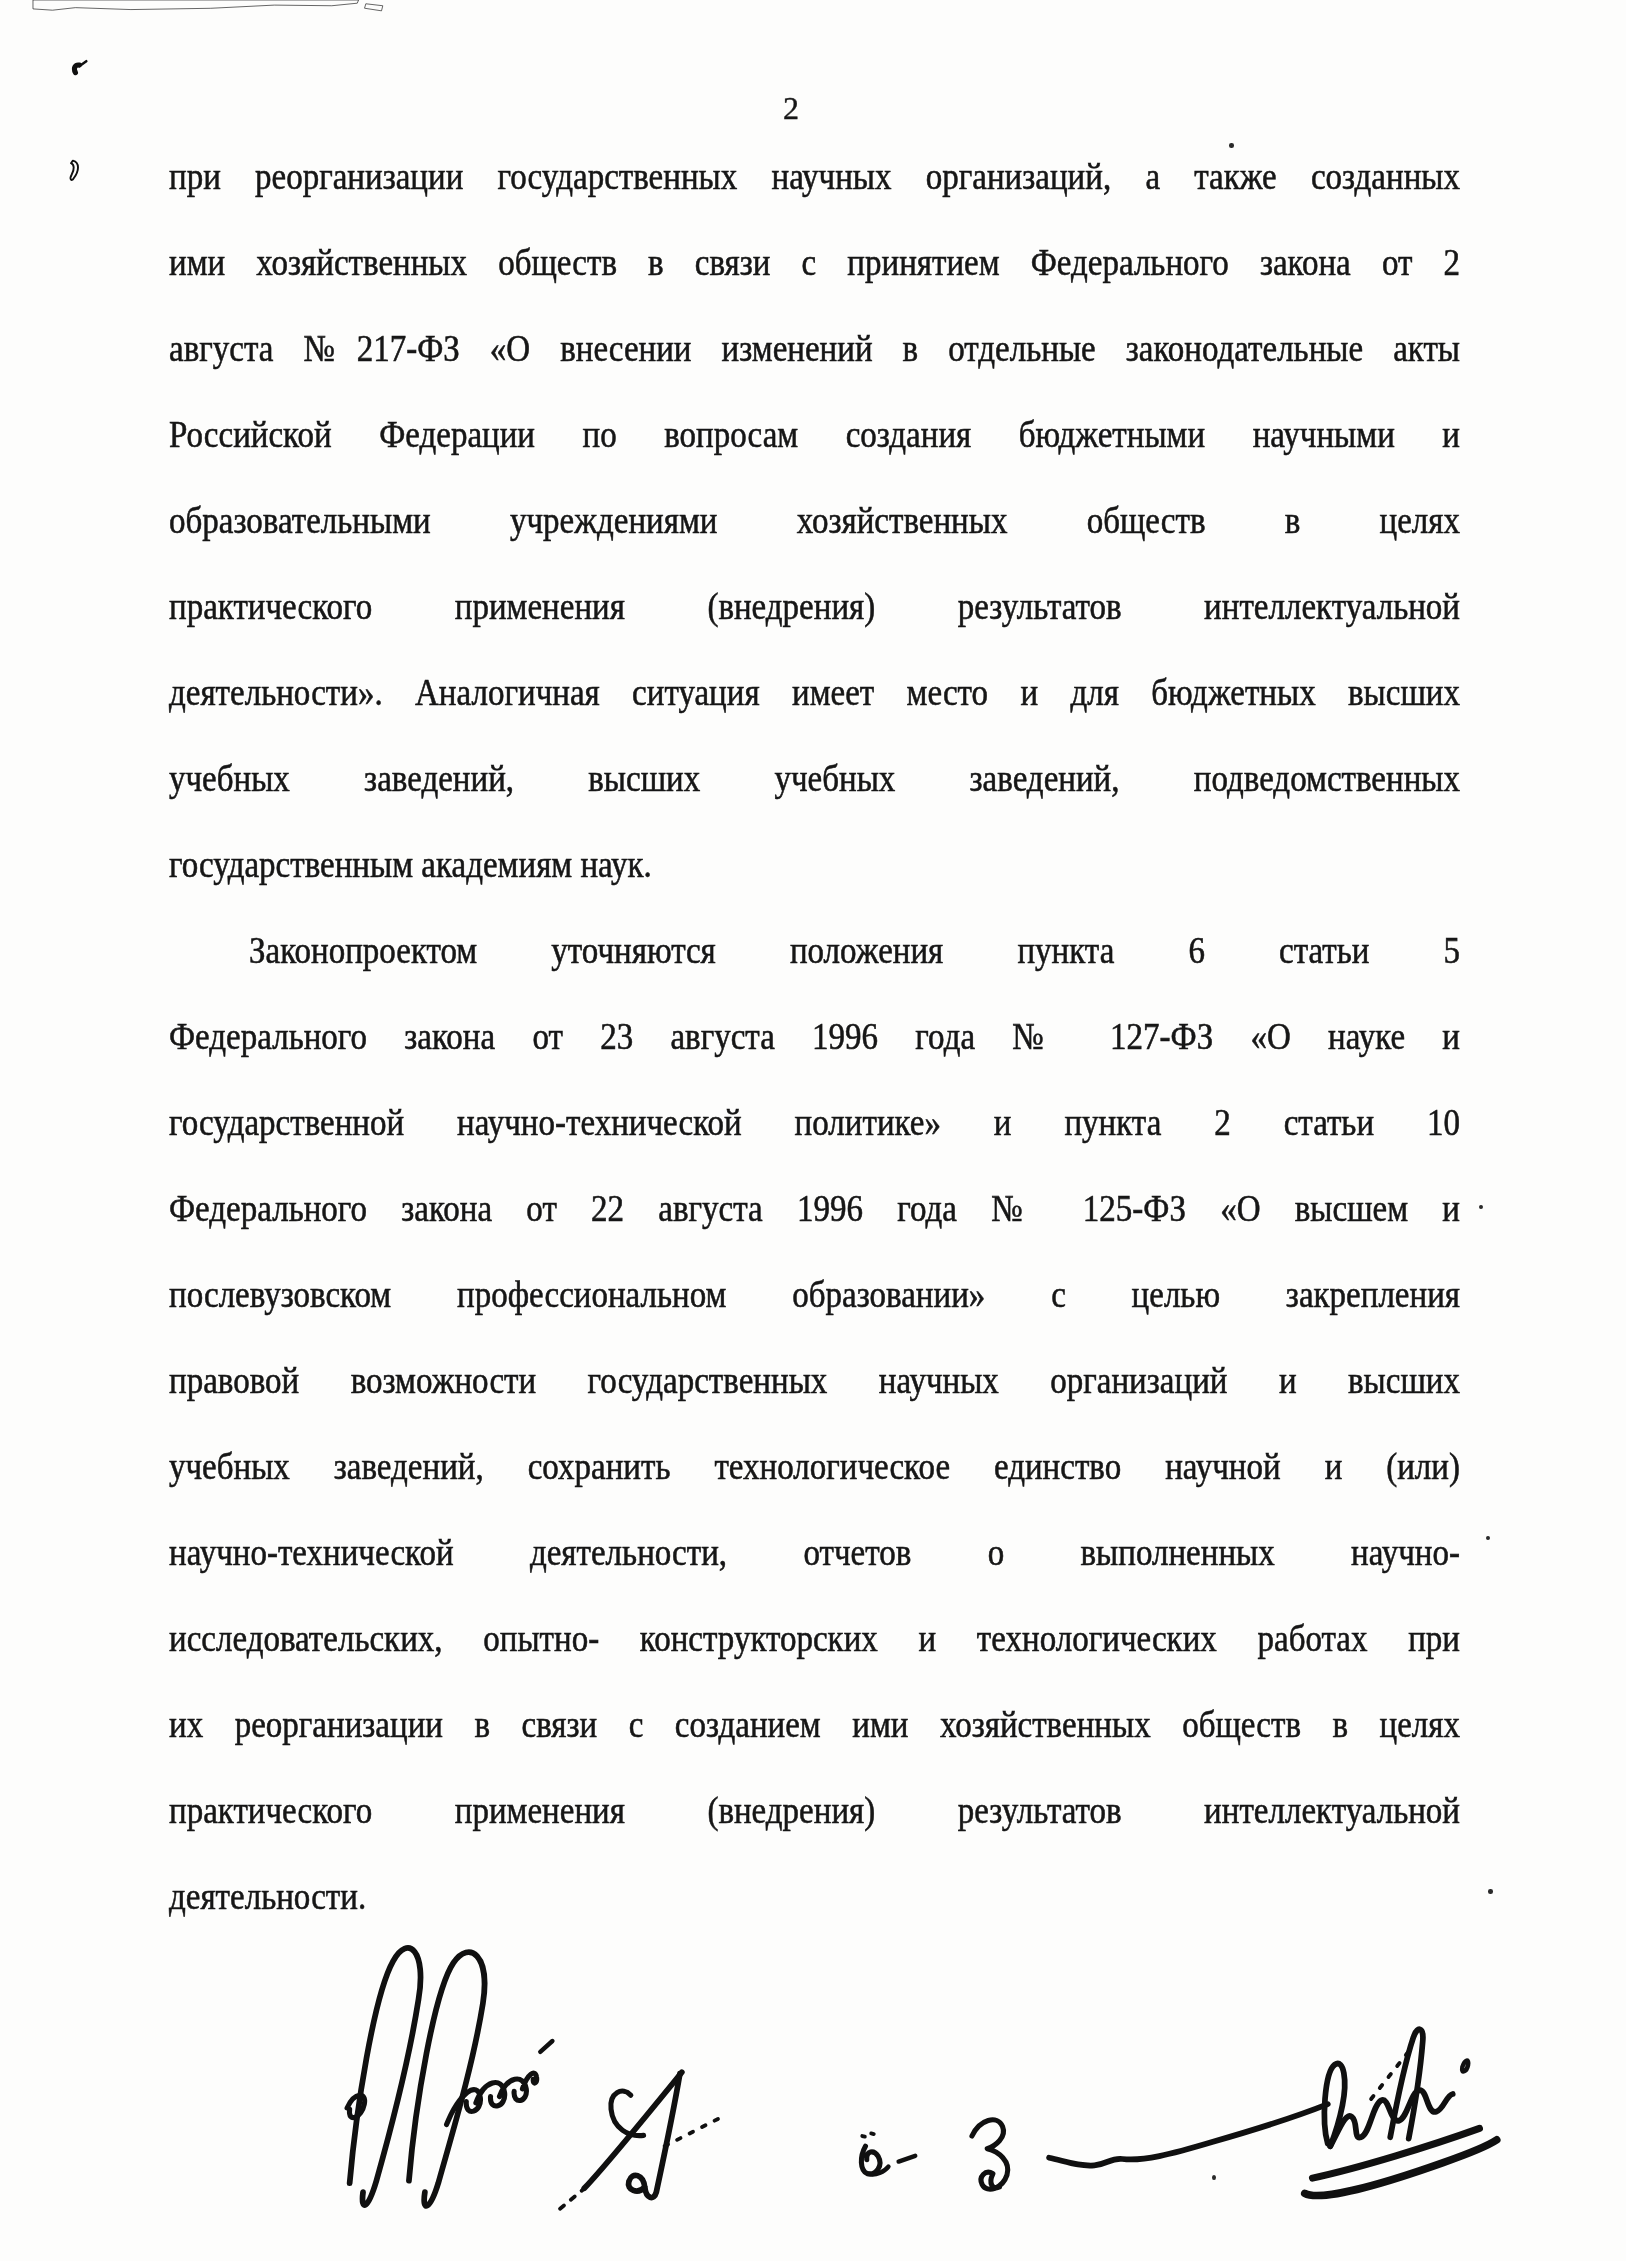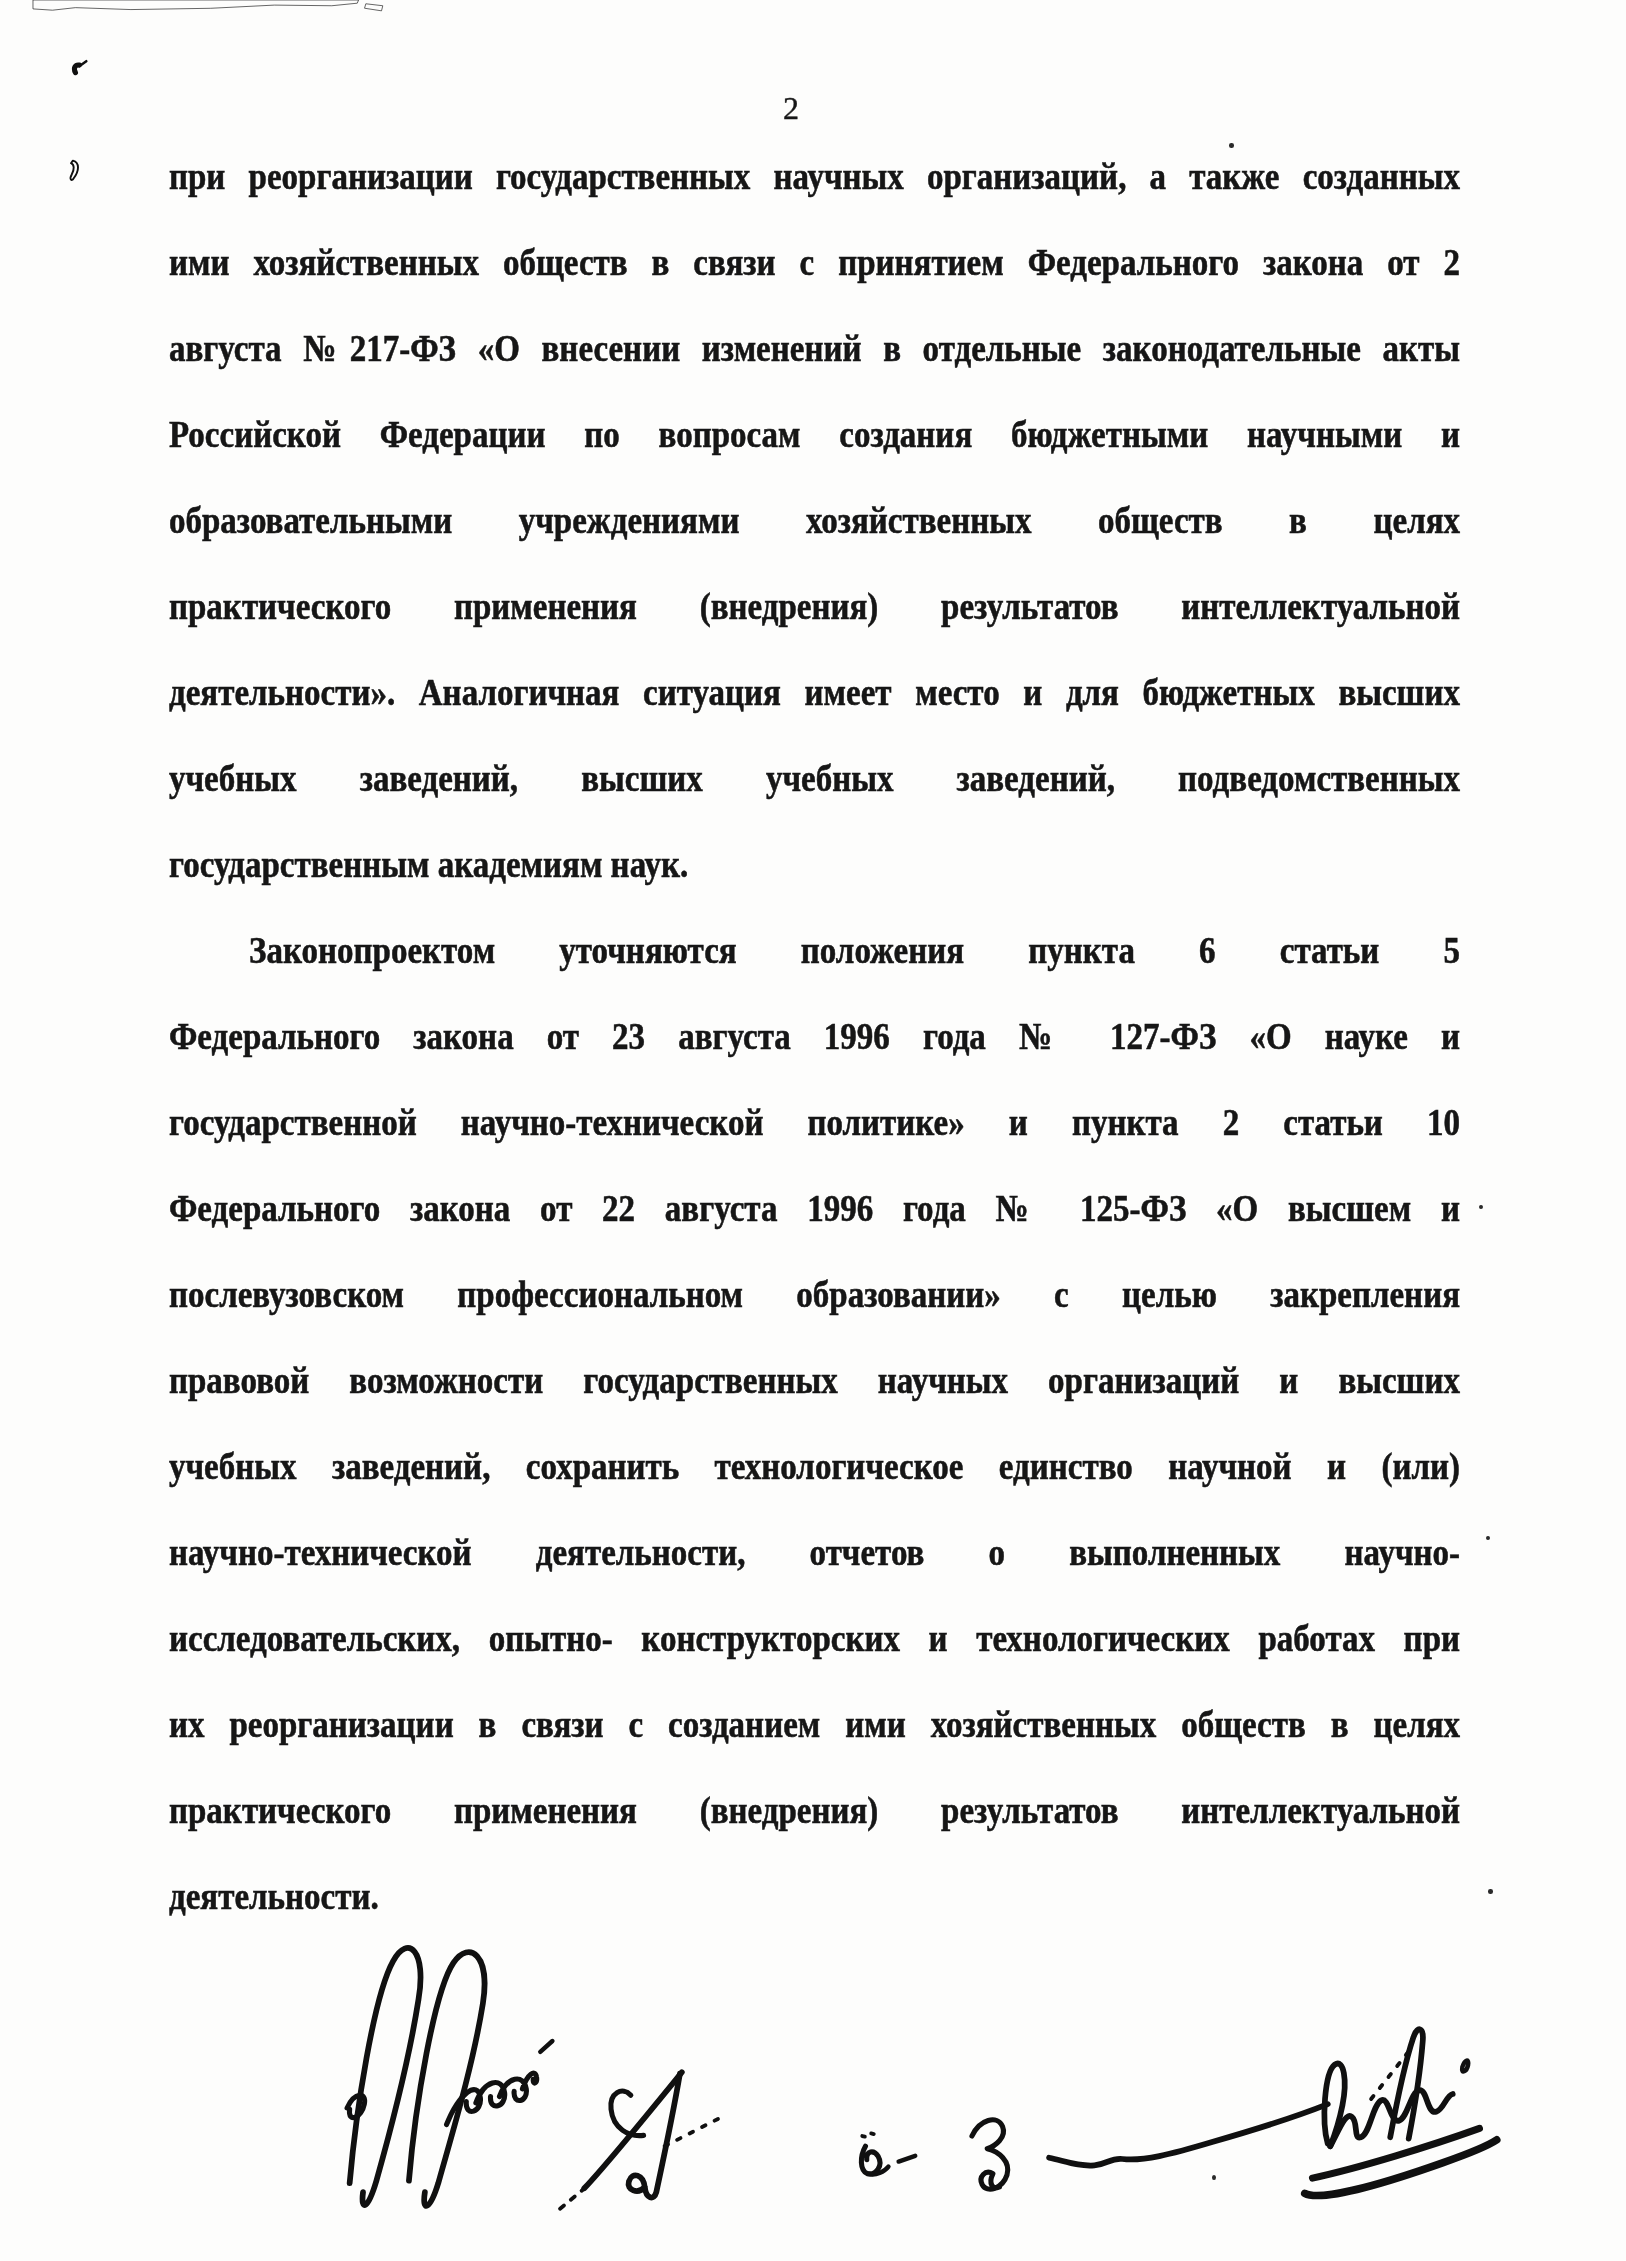--- a/index.html
+++ b/index.html
@@ -10,21 +10,21 @@
     overflow:hidden;
     font-family:"Liberation Serif","DejaVu Serif",serif;
     color:#161616;
   }
   .page-number{
     position:absolute;left:783px;top:89px;
     font-size:32px;line-height:38px;
     -webkit-text-stroke:0.4px #161616;
   }
   .textblock{
-    position:absolute;left:169px;top:133px;width:1291px;font-weight:bold;
+    position:absolute;left:169px;top:133px;width:1291px;
   }
   .line{
     height:86px;
     line-height:86px;
     font-size:33px;
     text-align:justify;
     text-align-last:justify;
     -webkit-text-stroke:0.5px #161616;
     transform:scaleY(1.16);
     transform-origin:50% 50%;

